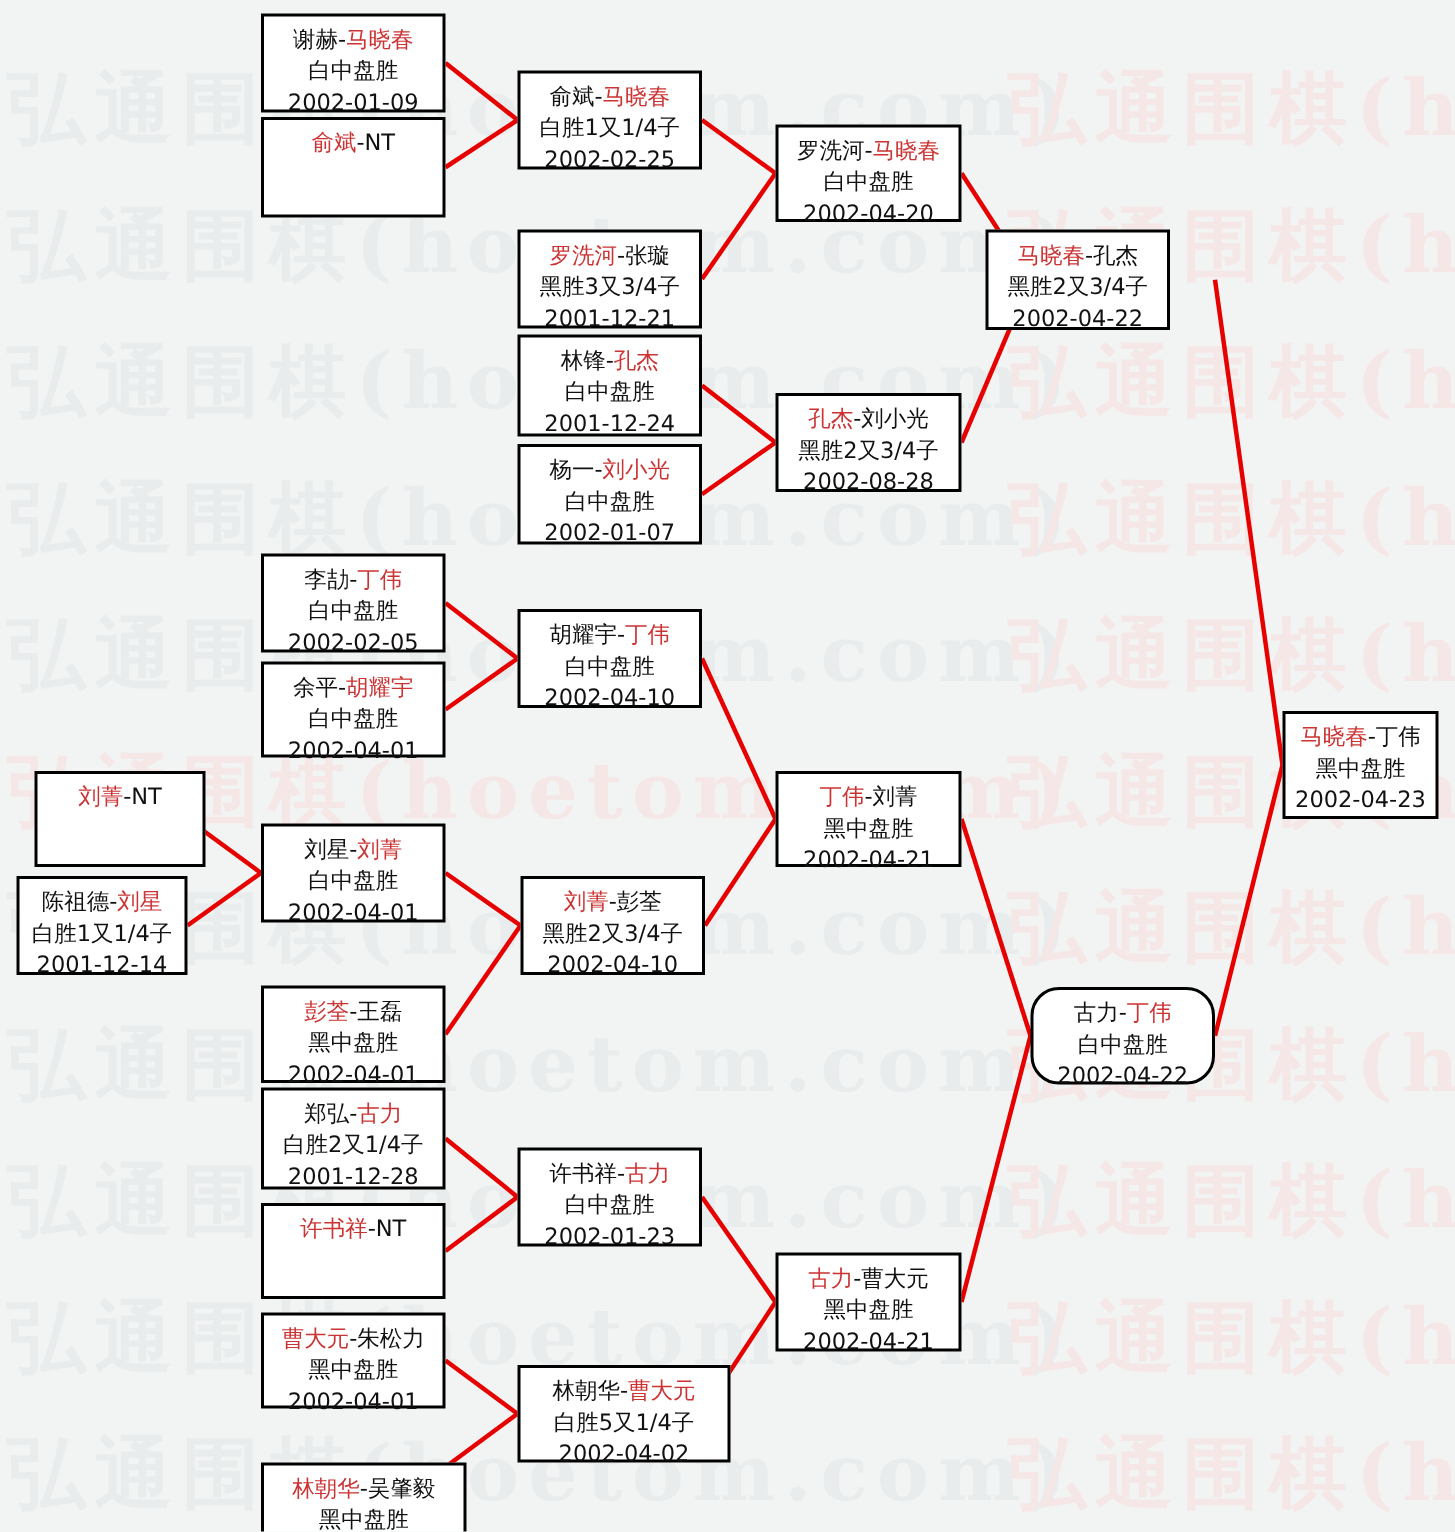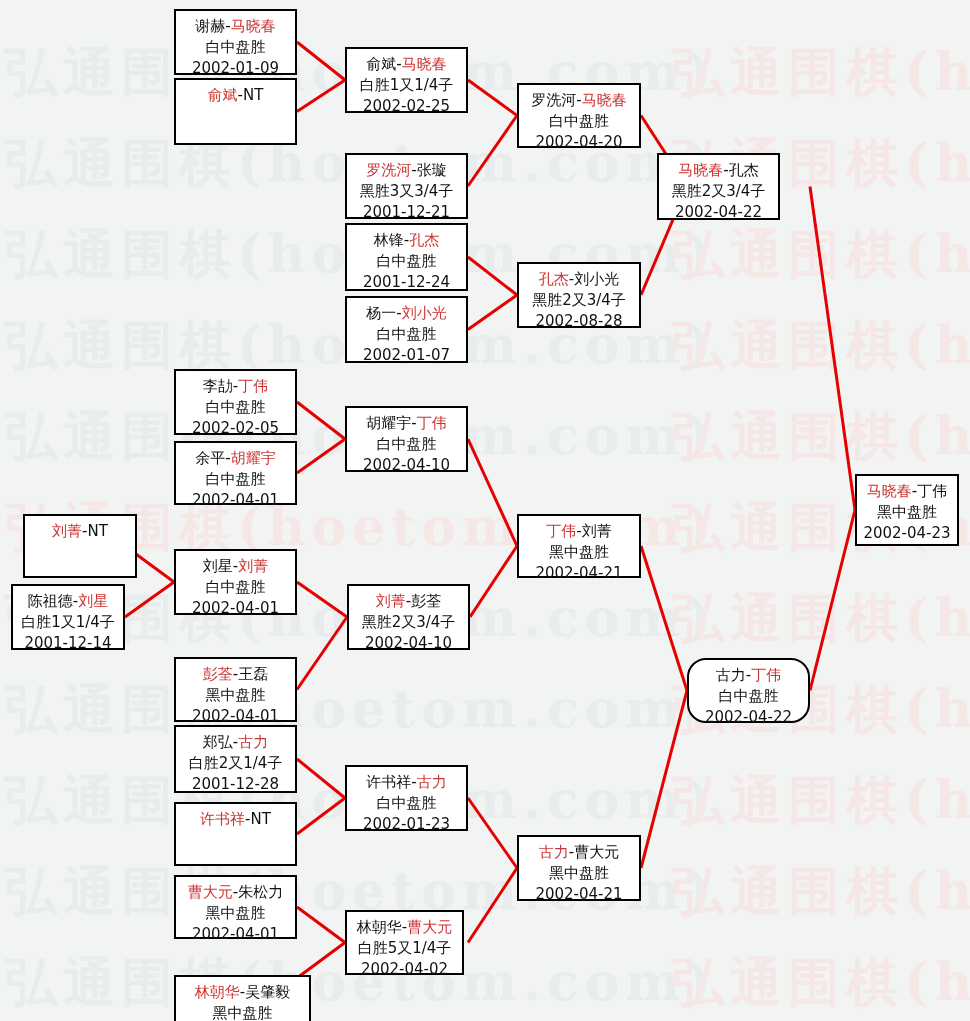--- a/index.html
+++ b/index.html
@@ -184,21 +184,21 @@
       <div class="box" style="left: 174px; top: 875px; width: 123px; height: 64px;">
         <div class="l1"><span class="win">曹大元</span><span>-</span><span>朱松力</span></div>
         <div class="l2">黑中盘胜</div>
         <div class="l3">2002-04-01</div>
       </div>
       <div class="box" style="left: 174px; top: 975px; width: 137px; height: 66px;">
         <div class="l1"><span class="win">林朝华</span><span>-</span><span>吴肇毅</span></div>
         <div class="l2">黑中盘胜</div>
         <div class="l3">2001-12-17</div>
       </div>
-      <div class="box" style="left: 345px; top: 910px; width: 119px; height: 65px;">
+      <div class="box" style="left: 345px; top: 910px; width: 142px; height: 65px;">
         <div class="l1"><span>林朝华</span><span>-</span><span class="win">曹大元</span></div>
         <div class="l2">白胜5又1/4子</div>
         <div class="l3">2002-04-02</div>
       </div>
       <div class="box" style="left: 855px; top: 474px; width: 104px; height: 72px;">
         <div class="l1"><span class="win">马晓春</span><span>-</span><span>丁伟</span></div>
         <div class="l2">黑中盘胜</div>
         <div class="l3">2002-04-23</div>
       </div>
     </div>

